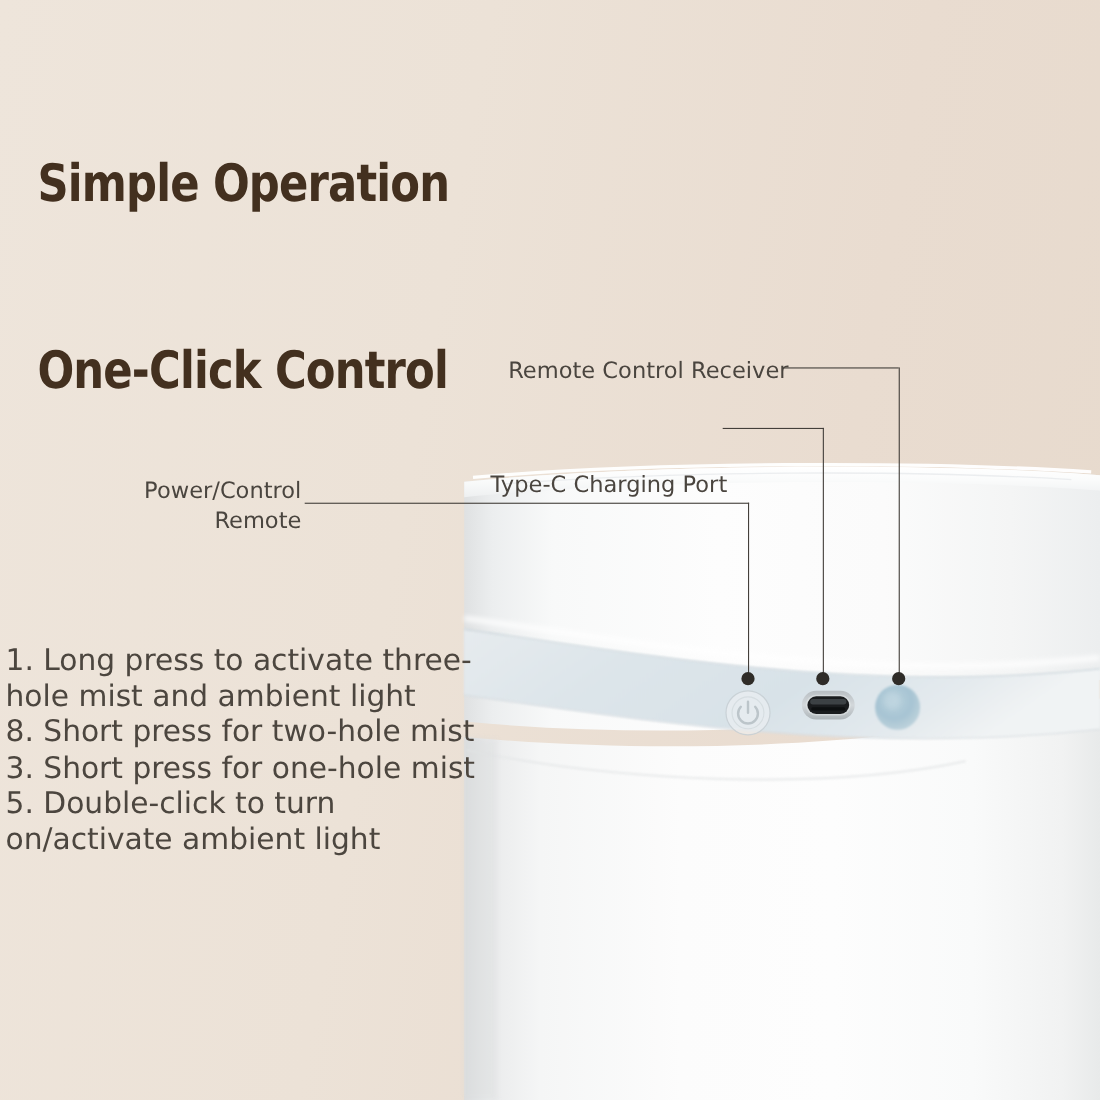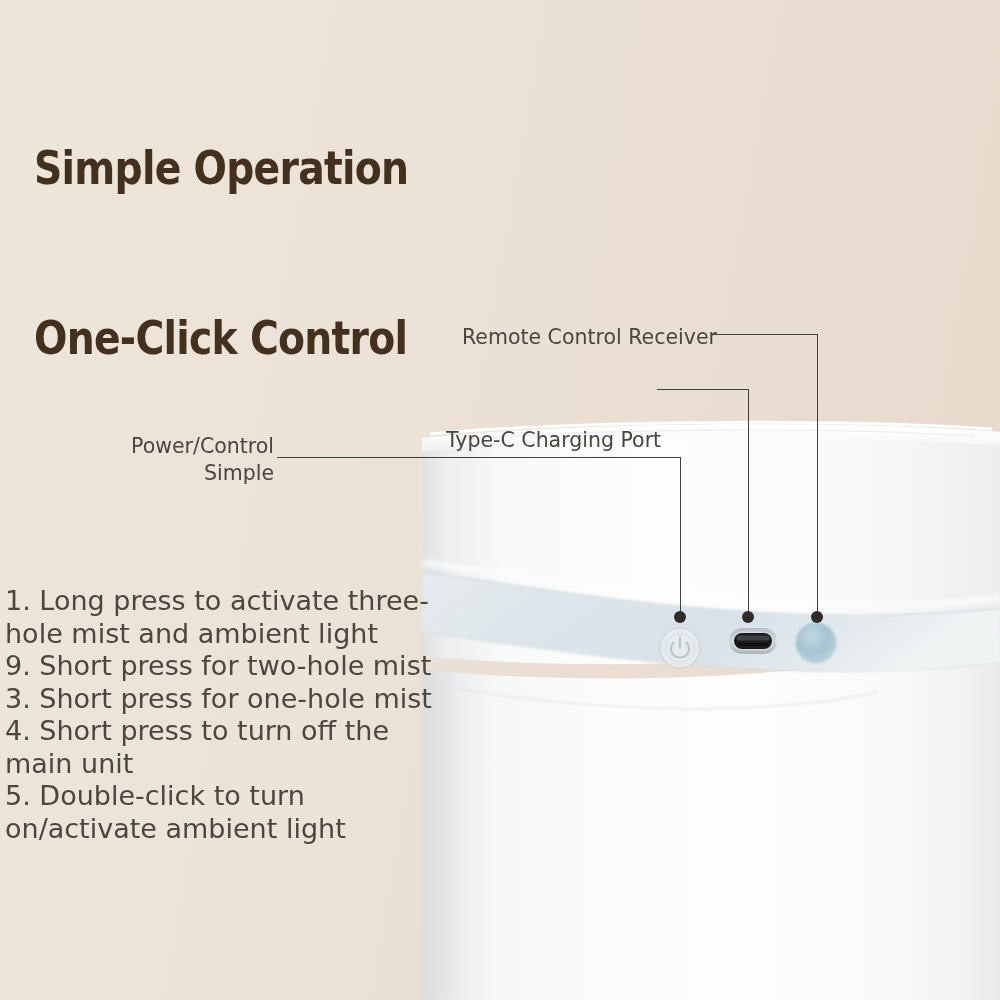--- a/index.html
+++ b/index.html
@@ -221,24 +221,23 @@
     <div class="dot" style="left:680px; top:617px;"></div>
   </div>
 
   <div class="callout" id="lbl-remote">Remote Control Receiver</div>
 
   <div class="callout" id="lbl-typec">Type-C Charging Port</div>
 
   <div class="callout" id="lbl-power">
     <span>Power/Control</span>
     <br>
-    <span>Simple</span>
+    <span>Remote</span>
   </div>
 
   <div id="instructions">
     <span class="step">1. Long press to activate three-hole mist and ambient light</span>
-    <span class="step">9. Short press for two-hole mist</span>
+    <span class="step">8. Short press for two-hole mist</span>
     <span class="step">3. Short press for one-hole mist</span>
-    <span class="step">4. Short press to turn off the main unit</span>
     <span class="step">5. Double-click to turn on/activate ambient light</span>
   </div>
 
 </div>
 
 </body></html>

